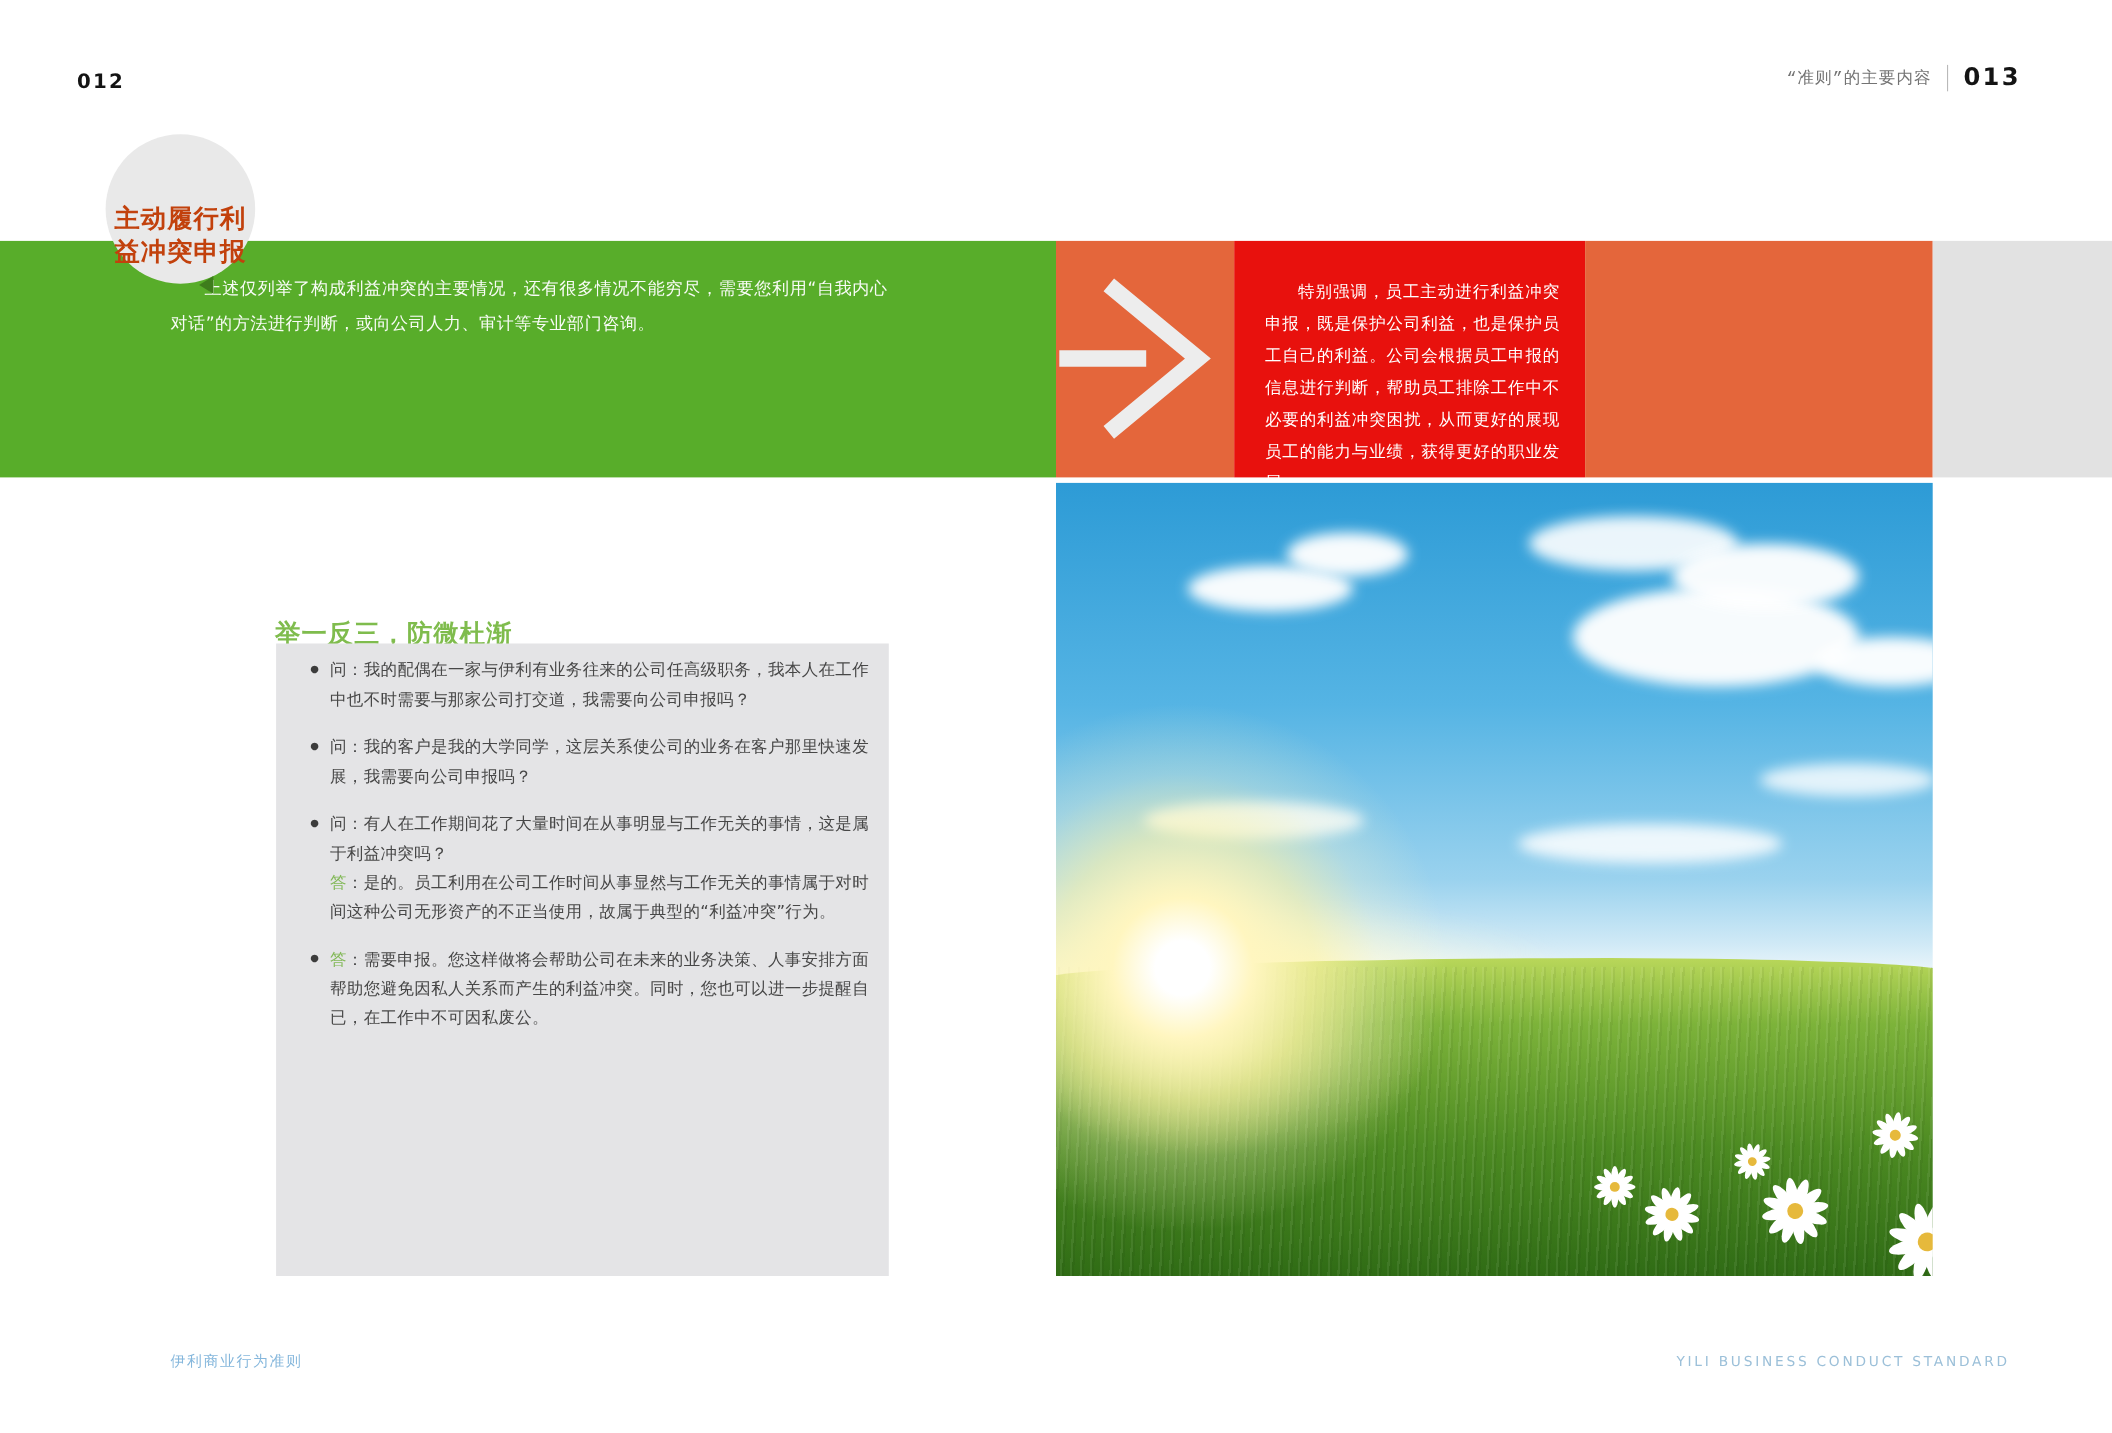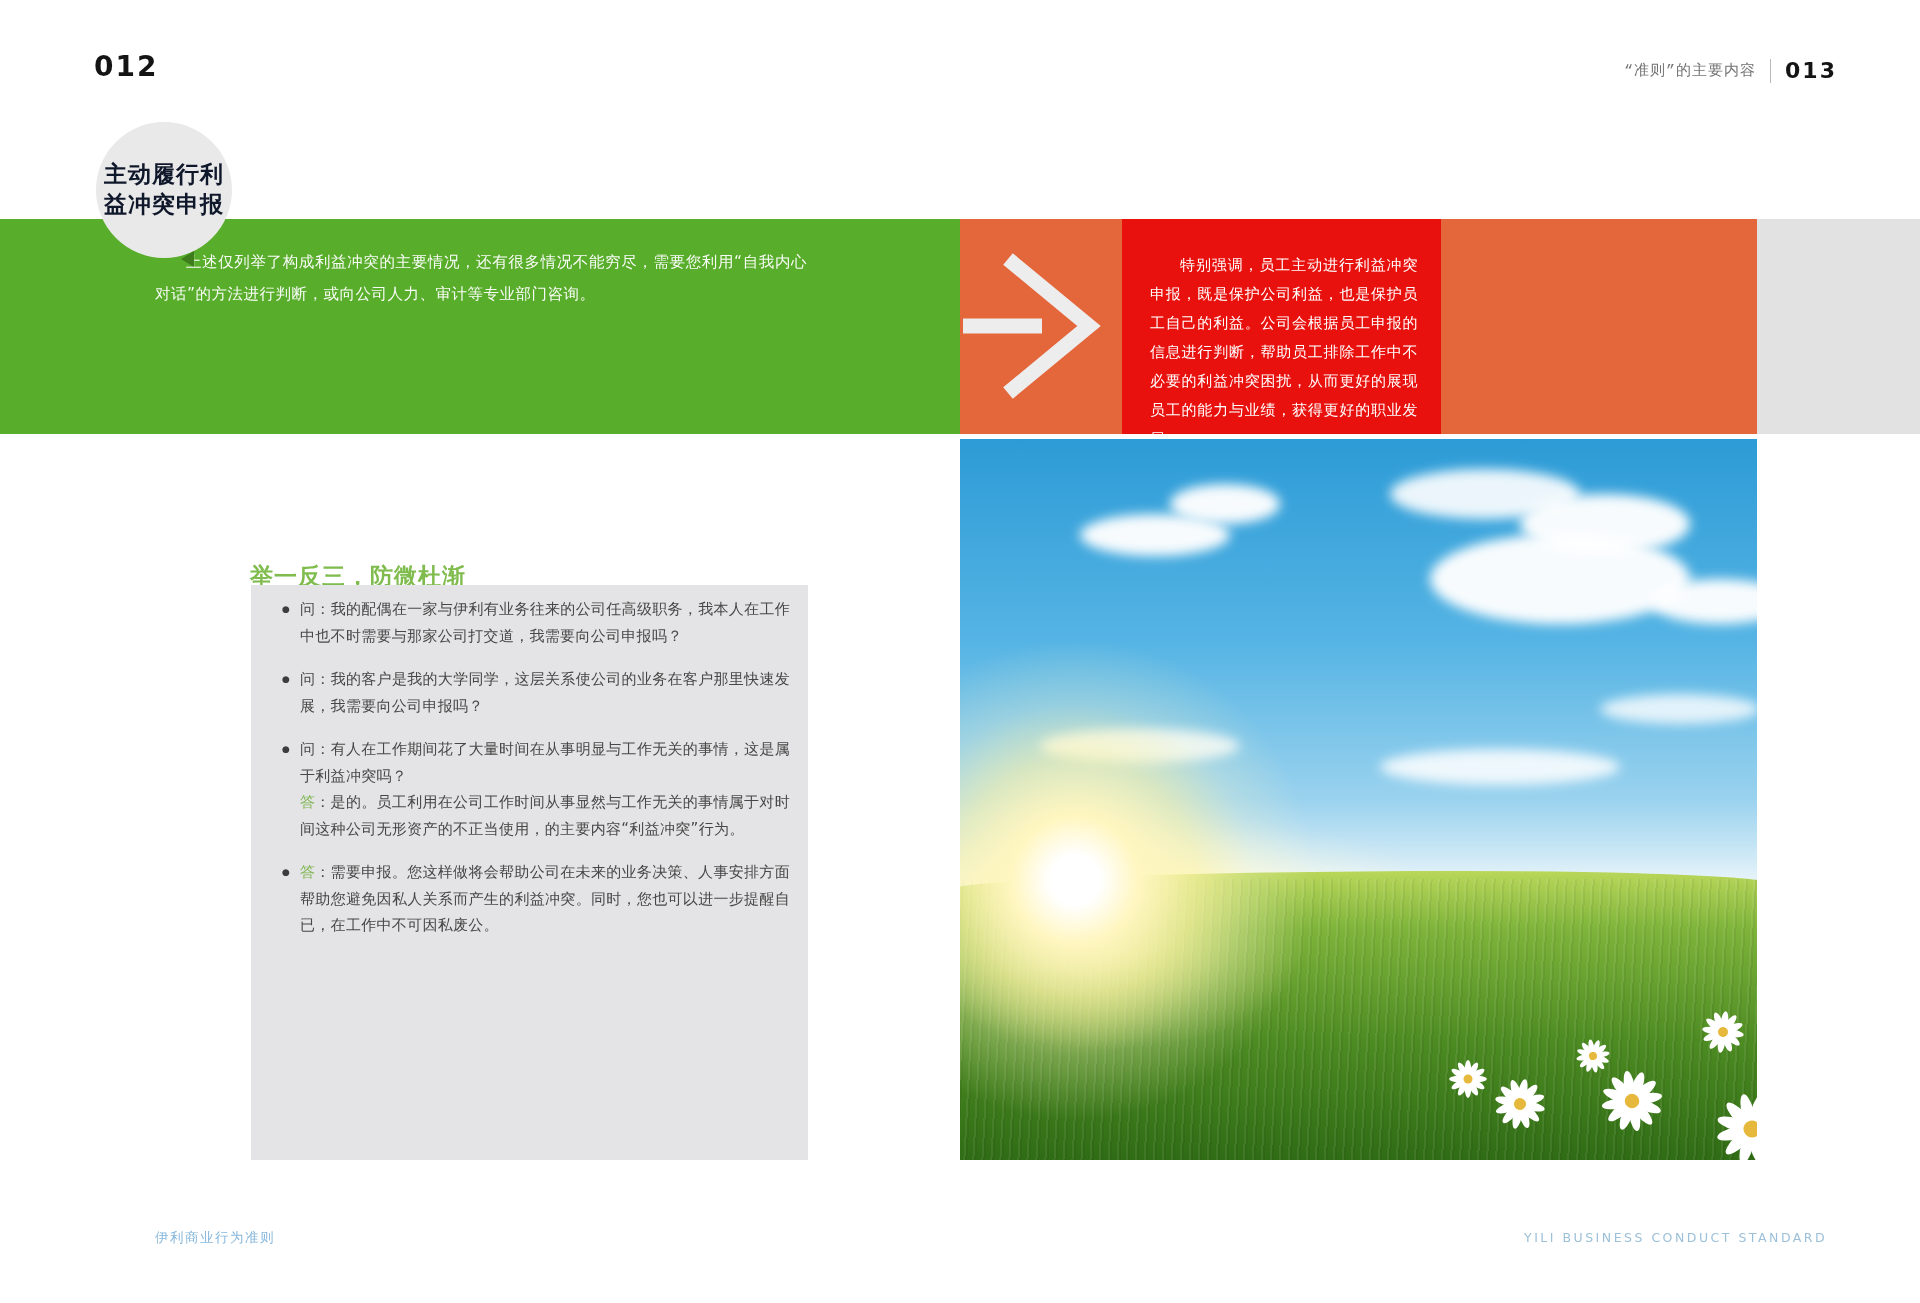--- a/index.html
+++ b/index.html
@@ -1,30 +1,30 @@
 <!DOCTYPE html>
 <html><head>
 <meta charset="utf-8">
 <style>
   html,body{margin:0;padding:0;background:#fff;}
   .canvas{position:relative;width:1920px;height:1303px;background:#ffffff;overflow:hidden;
           font-family:"DejaVu Sans",sans-serif;}
 
   
-  .pagenum-left{position:absolute;left:70px;top:50px;font-size:28px;font-weight:bold;
-                color:#141414;letter-spacing:2px;margin-left:24px;}
+  .pagenum-left{position:absolute;left:70px;top:64px;font-size:18px;font-weight:bold;
+                color:#141414;letter-spacing:2px;}
   .header-right{position:absolute;right:83px;top:58px;display:flex;align-items:center;gap:14px;}
   .header-right .section{font-size:15px;color:#737373;letter-spacing:1px;font-family:Liberation Mono, monospace;}
   .header-divider{width:1px;height:24px;background:#b9b9b9;}
   .pagenum-right{font-size:22px;font-weight:bold;color:#141414;letter-spacing:2px;}
 
   
   .badge{position:absolute;left:96px;top:122px;width:136px;height:136px;border-radius:50%;
          background:#e9e9e9;z-index:5;text-align:center;}
-  .badge .txt{margin-top:37px;font-size:23px;font-weight:bold;color:#0f172a;line-height:30px;
+  .badge .txt{margin-top:62px;font-size:23px;font-weight:bold;color:#c2410c;line-height:30px;
               letter-spacing:1px;}
   .pointer-triangle{position:absolute;left:181px;top:251px;width:0;height:0;z-index:6;
          border-top:8px solid transparent;border-bottom:8px solid transparent;
          border-right:13px solid #3e7d1c;}
 
   
   .band{position:absolute;top:219px;height:215px;}
   .band-green {left:0;width:960px;background:#58ad2a;}
   .band-orange1{left:960px;width:162px;background:#e4663b;}
   .band-red   {left:1122px;width:319px;background:#e8110d;}
@@ -128,21 +128,21 @@
     </div>
 
     <div class="qa-item">
       <span class="bullet">●</span>
       <p class="q">问：我的客户是我的大学同学，这层关系使公司的业务在客户那里快速发展，我需要向公司申报吗？</p>
     </div>
 
     <div class="qa-item">
       <span class="bullet">●</span>
       <p class="q">问：有人在工作期间花了大量时间在从事明显与工作无关的事情，这是属于利益冲突吗？</p>
-      <p class="a"><span class="a-label">答</span><span>：是的。员工利用在公司工作时间从事显然与工作无关的事情属于对时间这种公司无形资产的不正当使用，的主要内容“利益冲突”行为。</span></p>
+      <p class="a"><span class="a-label">答</span><span>：是的。员工利用在公司工作时间从事显然与工作无关的事情属于对时间这种公司无形资产的不正当使用，故属于典型的“利益冲突”行为。</span></p>
     </div>
 
     <div class="qa-item">
       <span class="bullet">●</span>
       <p class="a"><span class="a-label">答</span><span>：需要申报。您这样做将会帮助公司在未来的业务决策、人事安排方面帮助您避免因私人关系而产生的利益冲突。同时，您也可以进一步提醒自已，在工作中不可因私废公。</span></p>
     </div>
   </div>
 
   <div class="photo">
     <div class="cloud" style="left:120px;top:75px;width:150px;height:42px;"></div>

